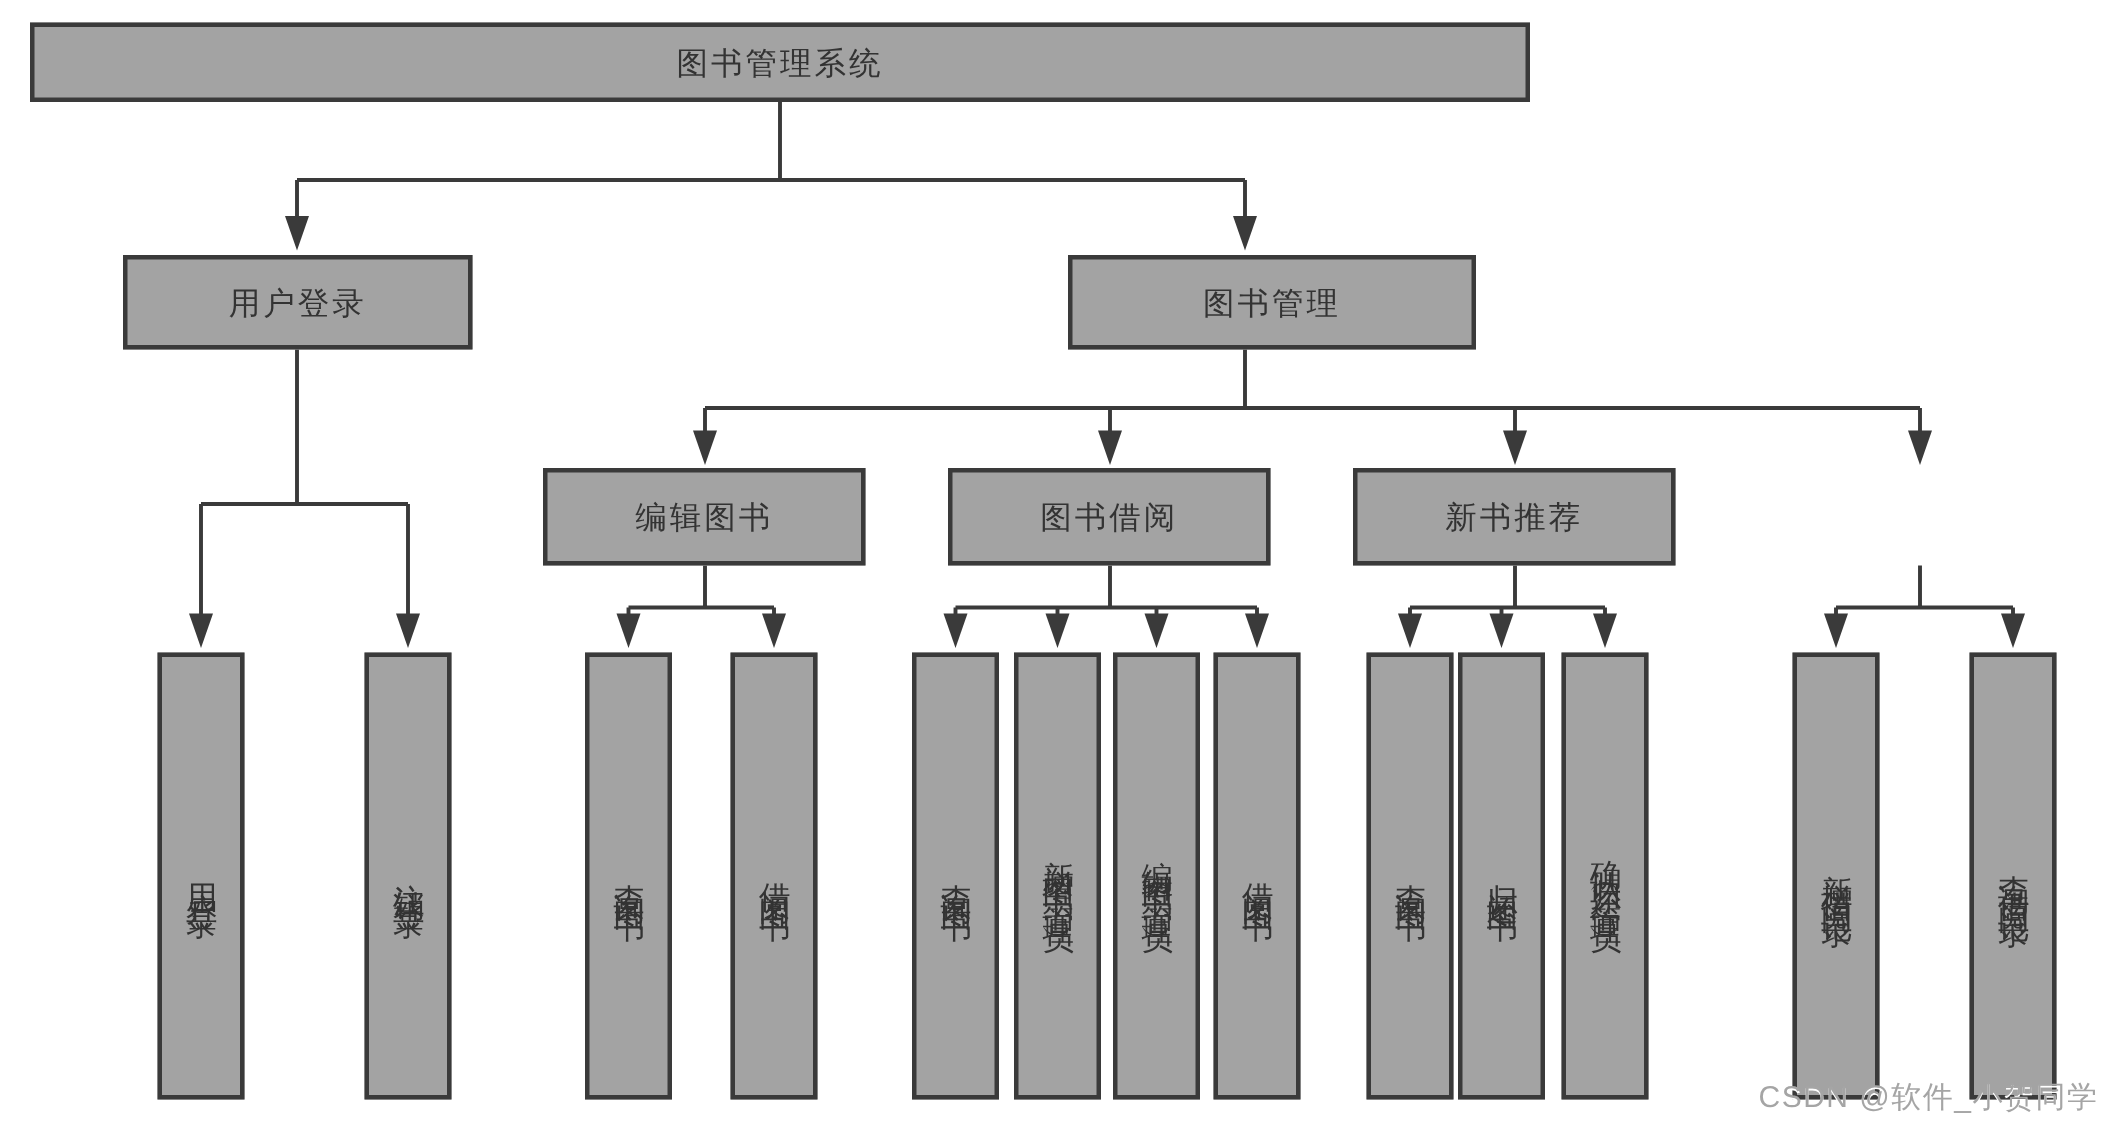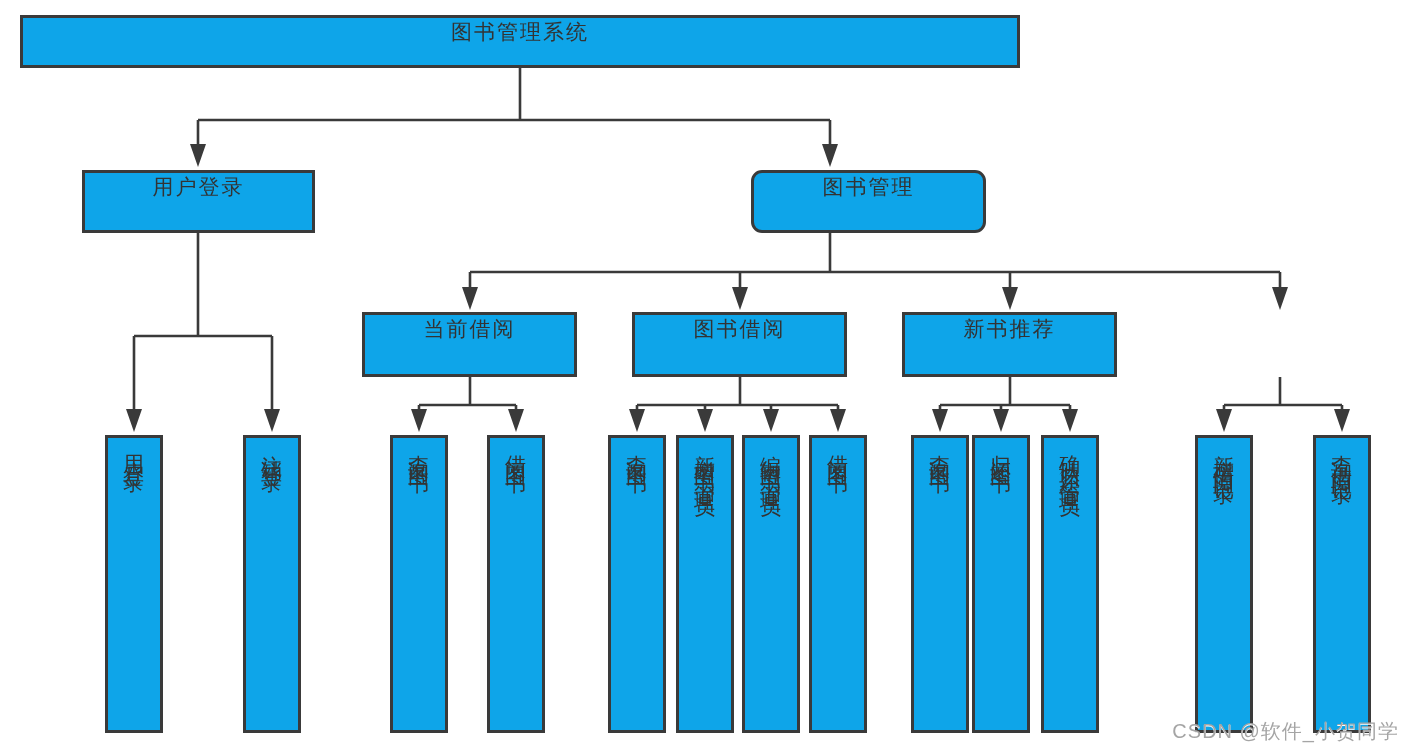--- a/index.html
+++ b/index.html
@@ -18,23 +18,24 @@
   .connectors {
     position: absolute;
     left: 0; top: 0;
     width: 1405px;
     height: 747px;
     pointer-events: none;
   }
   .node {
     position: absolute;
     box-sizing: border-box;
-    background: #0ea5e9;
+    background: #a3a3a3;
     border: 3px solid #3a3a3a;
     display: flex;
+    align-items: center;
     justify-content: center;
     color: #333333;
   }
   .node .label {
     font-size: 21px;
     letter-spacing: 2px;
     white-space: nowrap;
   }
   .node .vlabel {
     writing-mode: vertical-rl;
@@ -109,26 +110,26 @@
     </g>
   </svg>
 
   <div class="node" style="left:20px; top:15px; width:1000px; height:53px;">
     <span class="label">图书管理系统</span>
   </div>
 
   <div class="node" style="left:82px; top:170px; width:233px; height:63px;">
     <span class="label">用户登录</span>
   </div>
-  <div class="node" style="left:751px; top:170px; width:235px; height:63px;border-radius:11px;">
+  <div class="node" style="left:712px; top:170px; width:272px; height:63px;">
     <span class="label">图书管理</span>
   </div>
 
   <div class="node l3" style="left:362px;">
-    <span class="label">当前借阅</span>
+    <span class="label">编辑图书</span>
   </div>
   <div class="node l3" style="left:632px;font-family:Liberation Mono, monospace;">
     <span class="label">图书借阅</span>
   </div>
   <div class="node l3" style="left:902px;">
     <span class="label">新书推荐</span>
   </div>
 
   <div class="node leaf" style="left:105px;">
     <span class="vlabel">用户登录</span>

